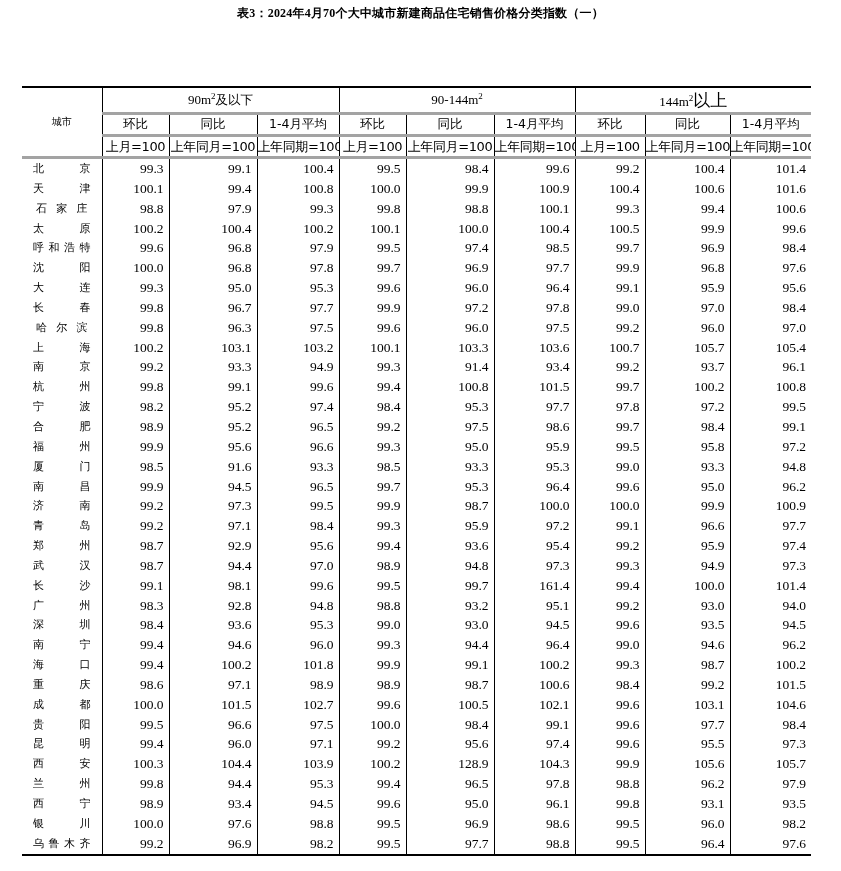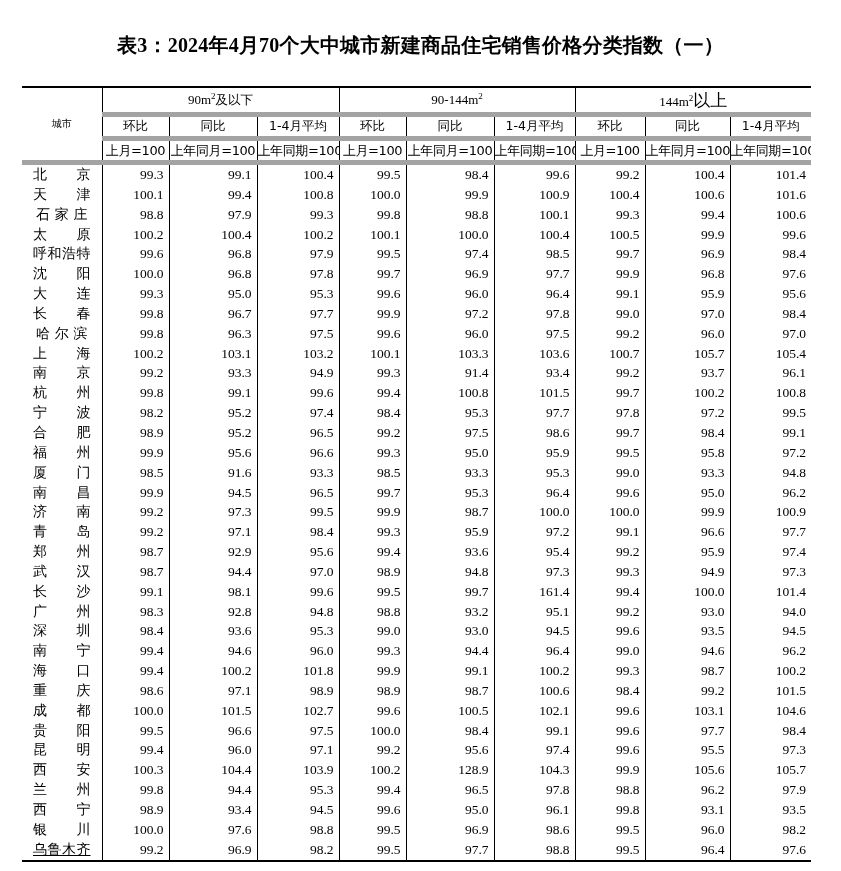--- a/index.html
+++ b/index.html
@@ -1,51 +1,51 @@
 <!DOCTYPE html>
 <html><head>
   <meta charset="utf-8">
   <style>
     html, body { margin: 0; padding: 0; background: #ffffff; }
     body {
       width: 841px; height: 871px; position: relative; overflow: hidden;
       font-family: "Liberation Serif", "DejaVu Serif", serif; color: #000;
     }
     .title {
-      position: absolute; left: 0; top: 32px; width: 841px;
-      text-align: center; font-weight: bold; font-size: 20px;
+      position: absolute; left: 0; top: 5px; width: 841px;
+      text-align: center; font-weight: bold; font-size: 12px;
       font-family: "Liberation Serif", "DejaVu Serif", serif;
       letter-spacing: 0.2px;
     }
     table.data {
       position: absolute; left: 22px; top: 86px;
       border-collapse: collapse; table-layout: fixed;
       width: 789px;
       border-top: 2.5px solid #000;
       border-bottom: 2.5px solid #000;
       font-size: 13px;
     }
     table.data td, table.data th {
       padding: 0; margin: 0; font-weight: normal;
       overflow: hidden; white-space: nowrap;
     }
     thead th {
-      border-bottom: 5px solid #a3a3a3;
+      border-bottom: 3px solid #a3a3a3;
       text-align: center; vertical-align: middle;
       font-family: "DejaVu Sans", sans-serif; font-size: 12.5px;
     }
     thead tr.r1 th { height: 24px; }
     thead tr.r2 th, thead tr.r3 th { height: 19px; margin-top: 21px; }
     thead th.grp { font-family: "Liberation Serif", serif; font-size: 13px; }
     thead th.unit { font-size: 13px; letter-spacing: -0.4px; }
     thead th.city-h { font-family: "DejaVu Sans", sans-serif; font-size: 10px; }
     .vr { border-left: 1px solid #000; }
     tbody td { height: 19.85px; line-height: 19.85px; }
     tbody td.city {
-      font-family: "DejaVu Sans", sans-serif; font-size: 14px;
+      font-family: "DejaVu Sans", sans-serif; font-size: 11px;
       text-align: justify; text-align-last: justify;
       padding: 0 11px 0 11px;
     }
     tbody td.num {
       text-align: right; padding-right: 5px;
       font-family: "Liberation Serif", serif; font-size: 13.5px;
     }
     sup { font-size: 9px; vertical-align: super; line-height: 0; }
   </style>
 </head>
@@ -499,21 +499,21 @@
         <td class="num vr">97.6</td>
         <td class="num vr">98.8</td>
         <td class="num vr">99.5</td>
         <td class="num vr">96.9</td>
         <td class="num vr">98.6</td>
         <td class="num vr">99.5</td>
         <td class="num vr">96.0</td>
         <td class="num vr">98.2</td>
       </tr>
       <tr>
-        <td class="city" style="padding-left: 11px; padding-right: 11px; text-align-last: justify; letter-spacing: 0px; text-decoration: underline;">乌鲁木齐</td>
+        <td class="city" style="padding-left: 11px; padding-right: 11px; text-align-last: justify; letter-spacing: 0px;">乌鲁木齐</td>
         <td class="num vr">99.2</td>
         <td class="num vr">96.9</td>
         <td class="num vr">98.2</td>
         <td class="num vr">99.5</td>
         <td class="num vr">97.7</td>
         <td class="num vr">98.8</td>
         <td class="num vr">99.5</td>
         <td class="num vr">96.4</td>
         <td class="num vr">97.6</td>
       </tr>

